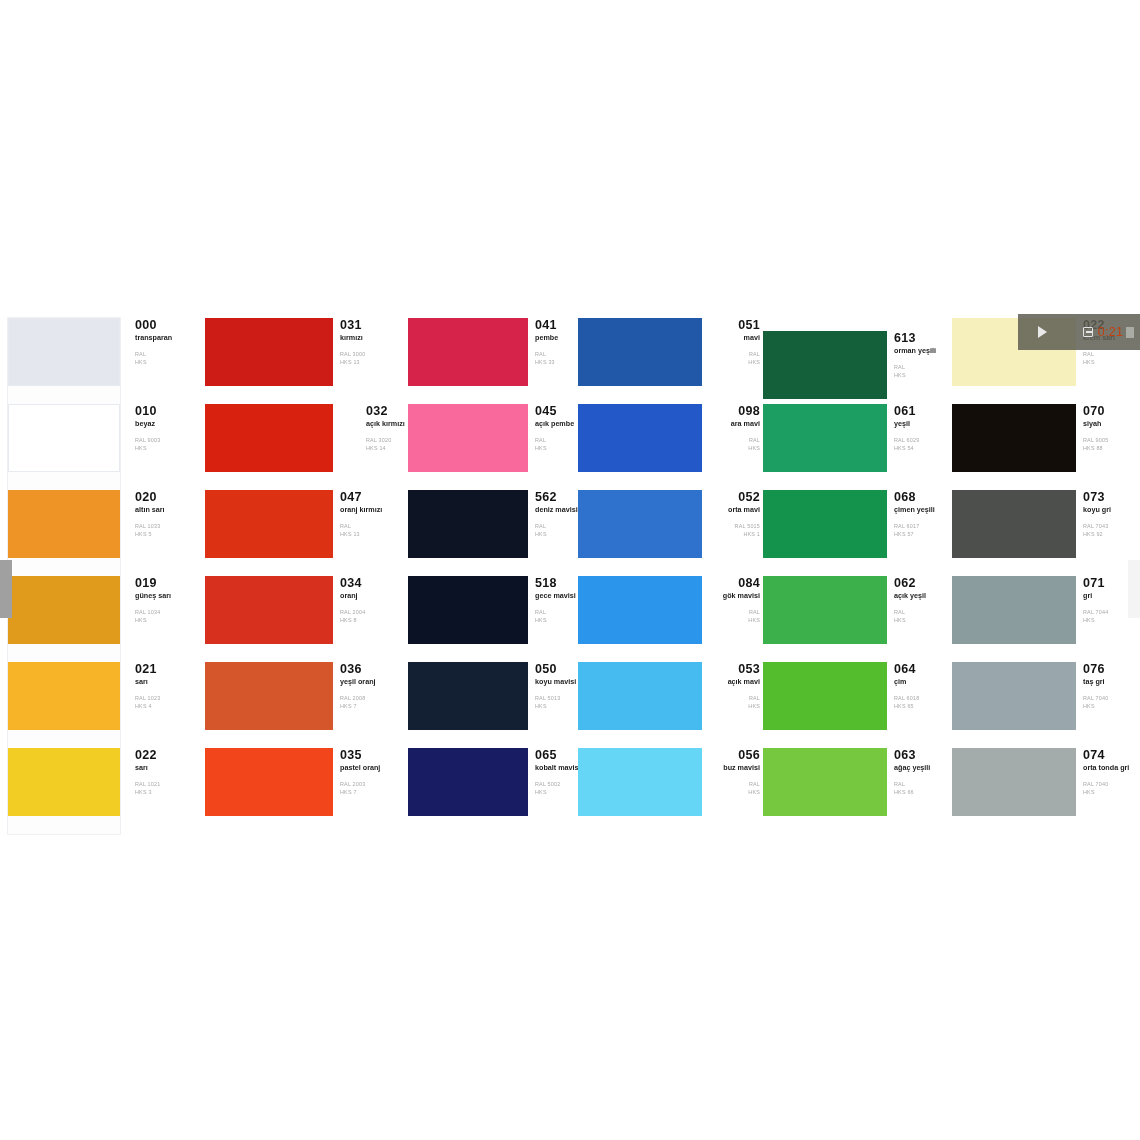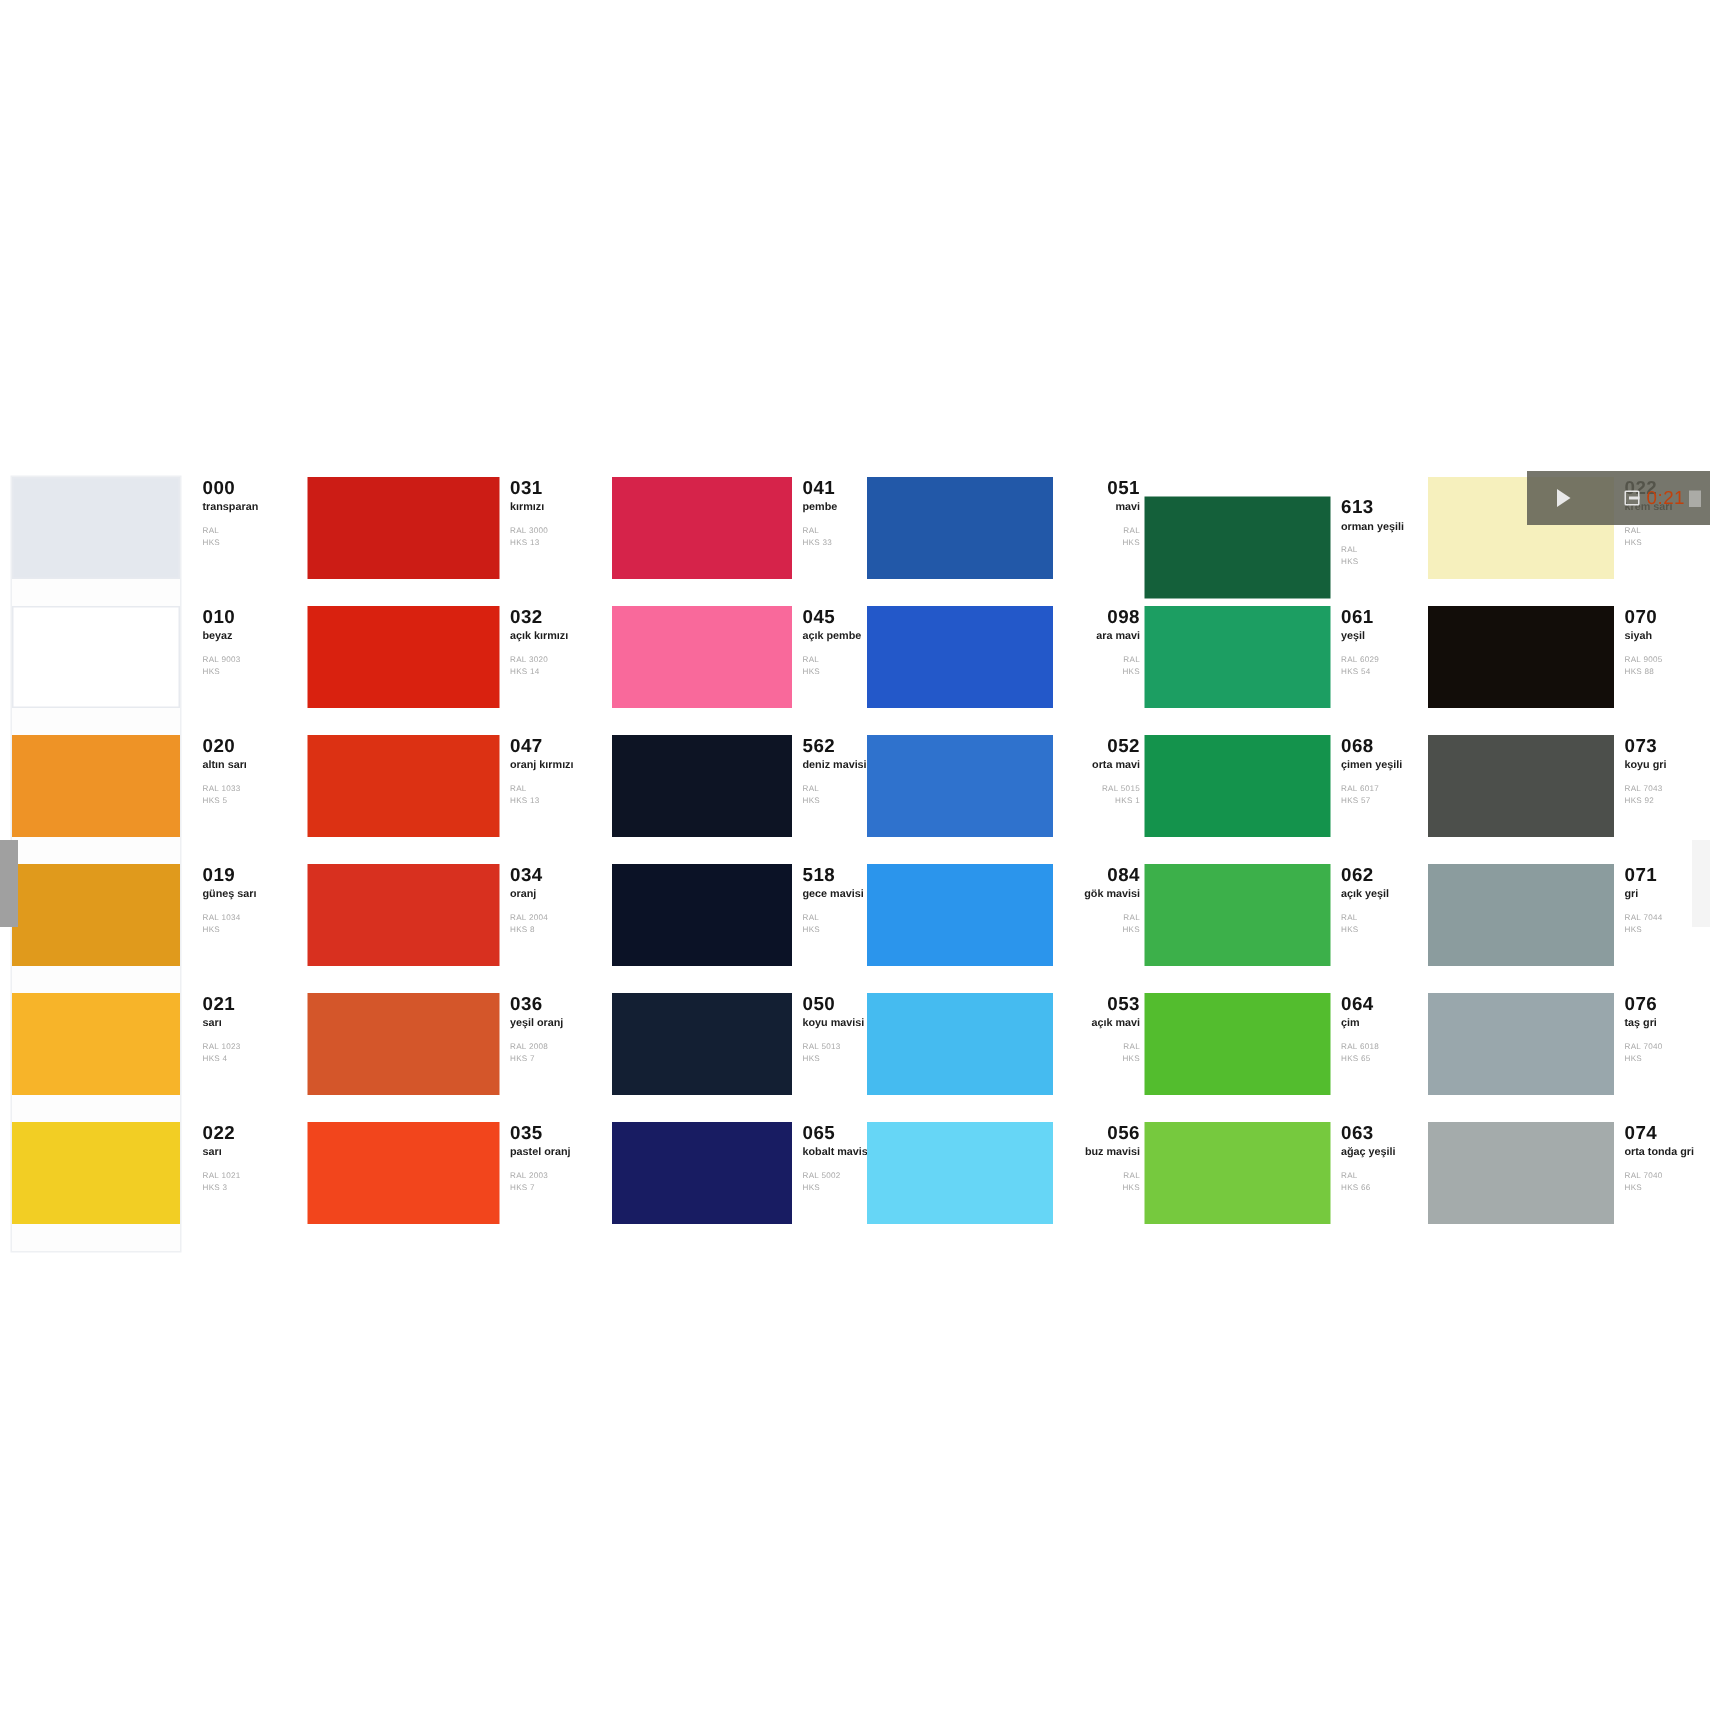--- a/index.html
+++ b/index.html
@@ -227,21 +227,21 @@
           <div class="swatch" style="width: 128px; height: 68px; background: rgb(204, 28, 21);"></div>
           <div class="labels">
             <span class="code">031</span>
             <span class="cname">kırmızı</span>
             <div class="refs">
               <span>RAL 3000</span>
               <span>HKS 13</span>
             </div>
           </div>
         </div>
-        <div class="entry" style="top: 94px; height: 86px;">
+        <div class="entry" style="top: 94px; height: 86px; gap: 26px;">
           <div class="swatch" style="width: 128px; height: 68px; background: rgb(217, 33, 15);"></div>
           <div class="labels">
             <span class="code">032</span>
             <span class="cname">açık kırmızı</span>
             <div class="refs">
               <span>RAL 3020</span>
               <span>HKS 14</span>
             </div>
           </div>
         </div>

